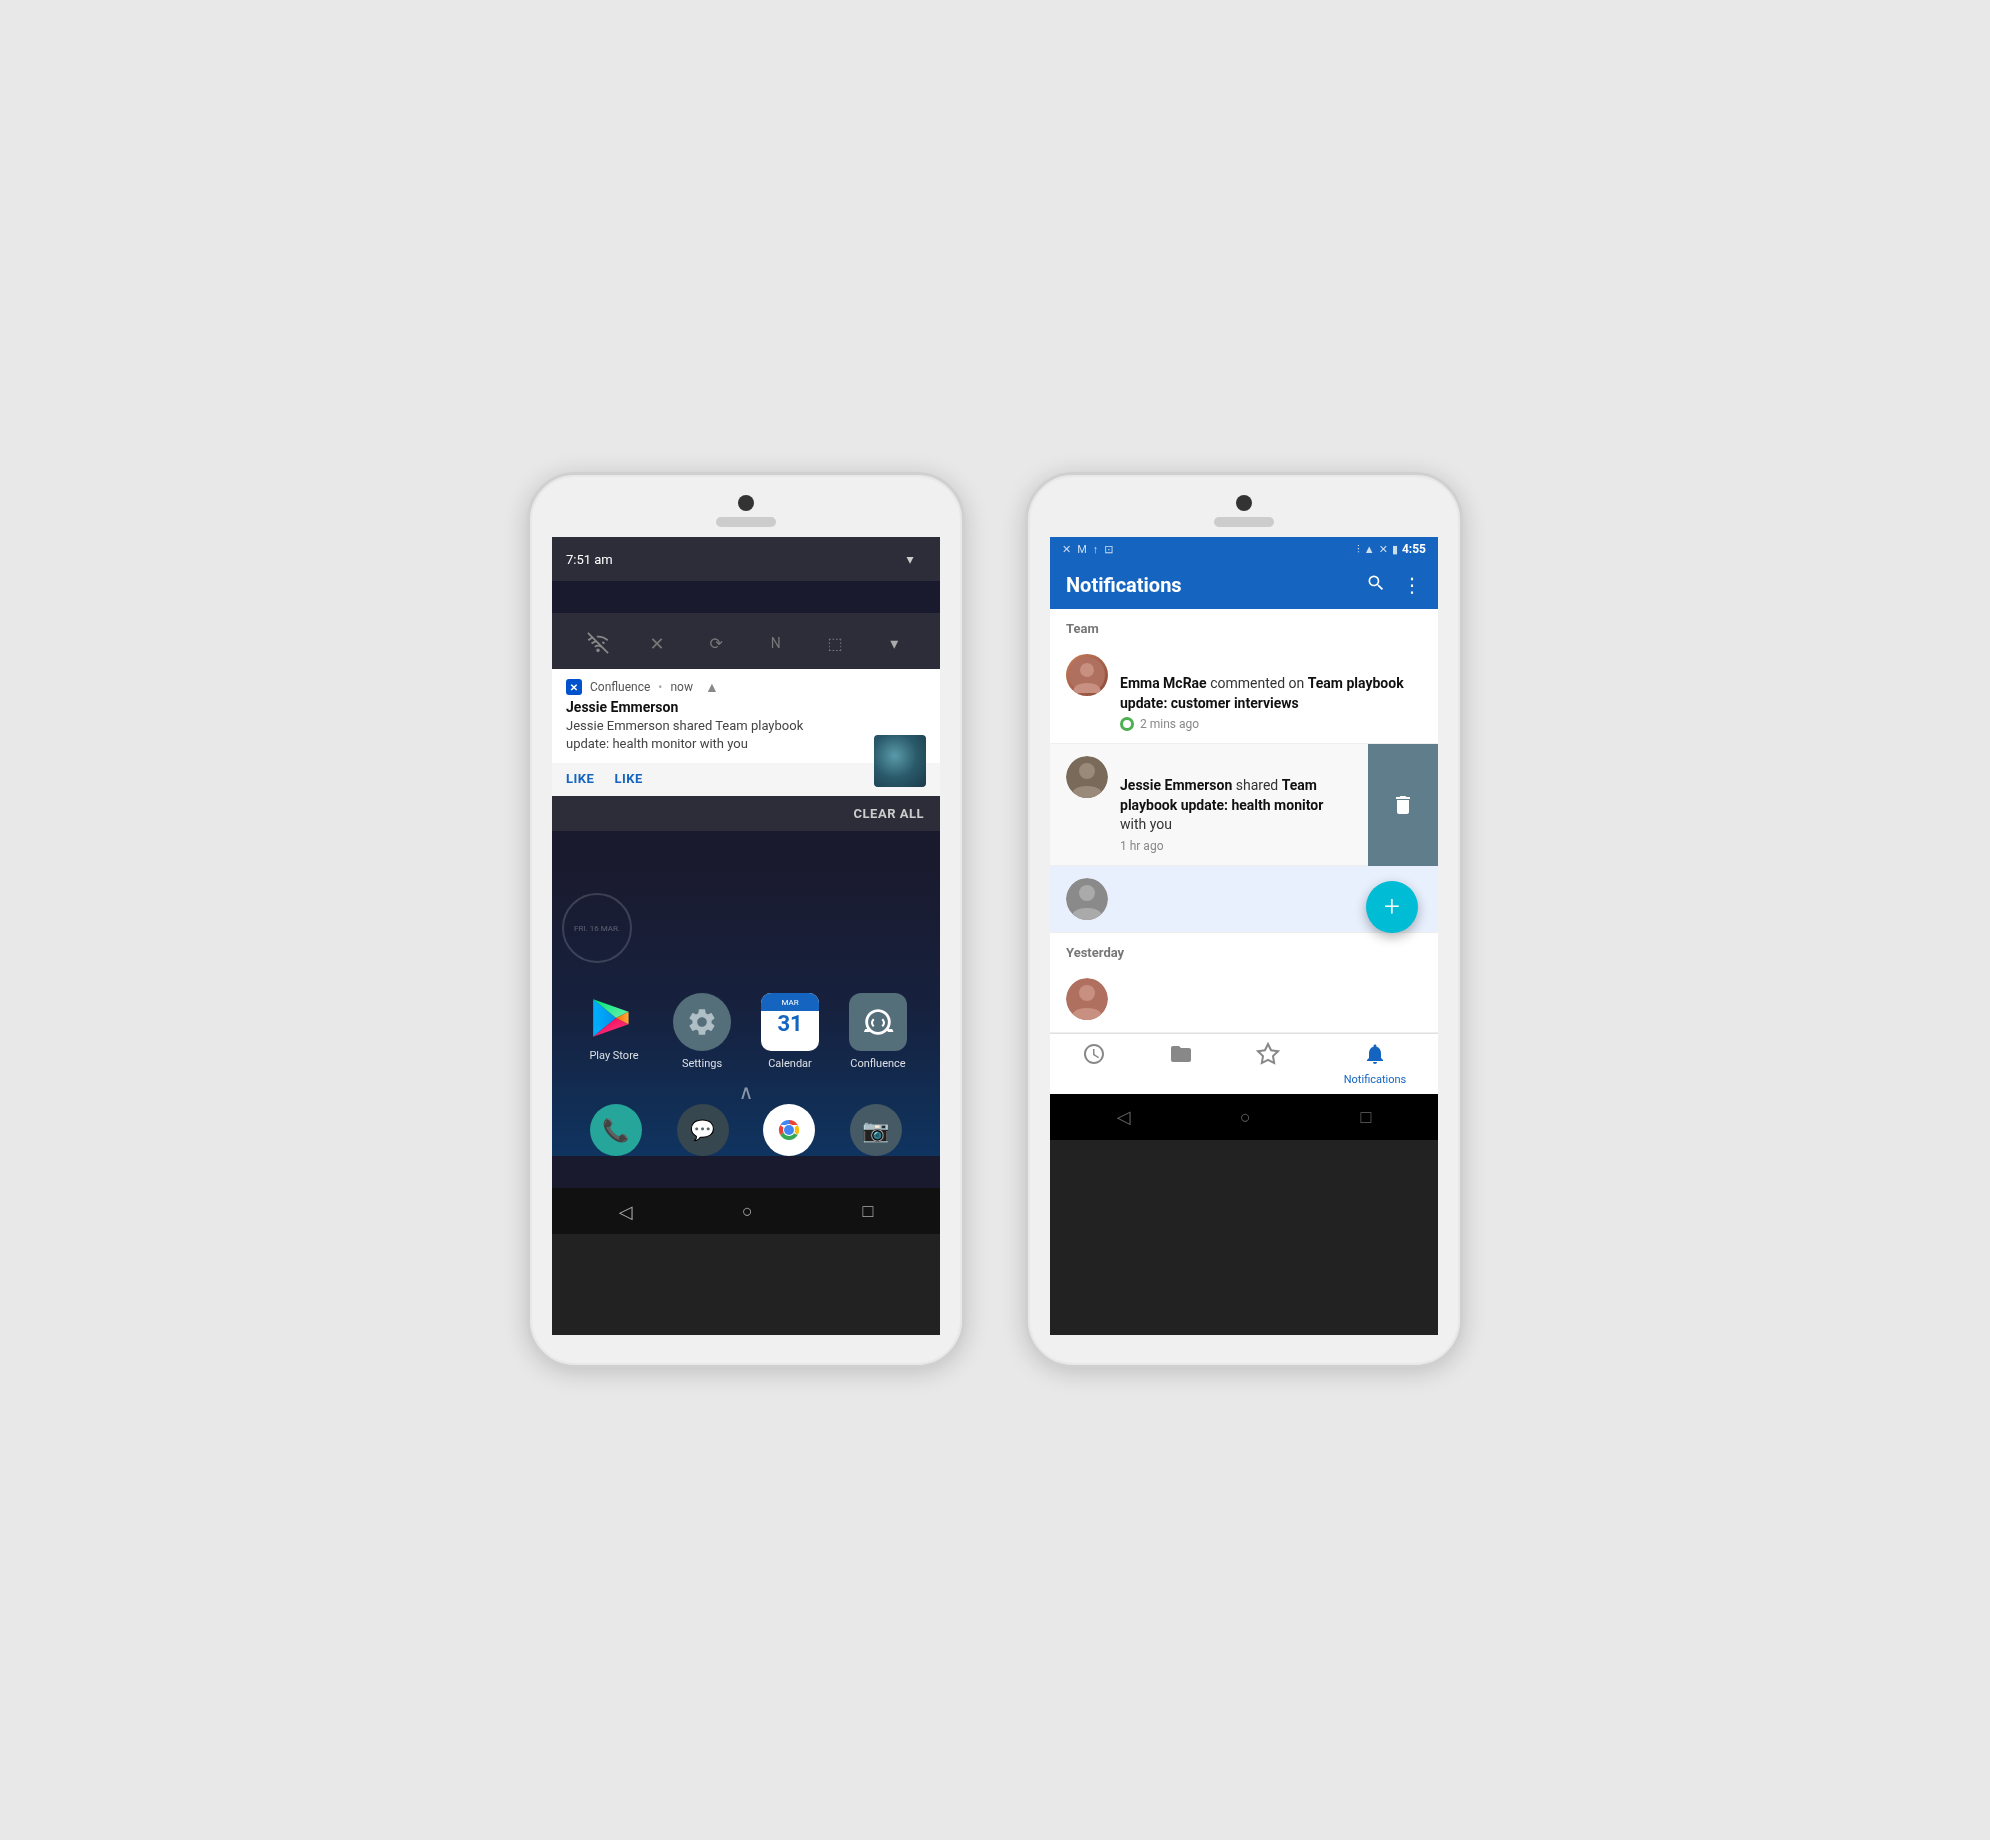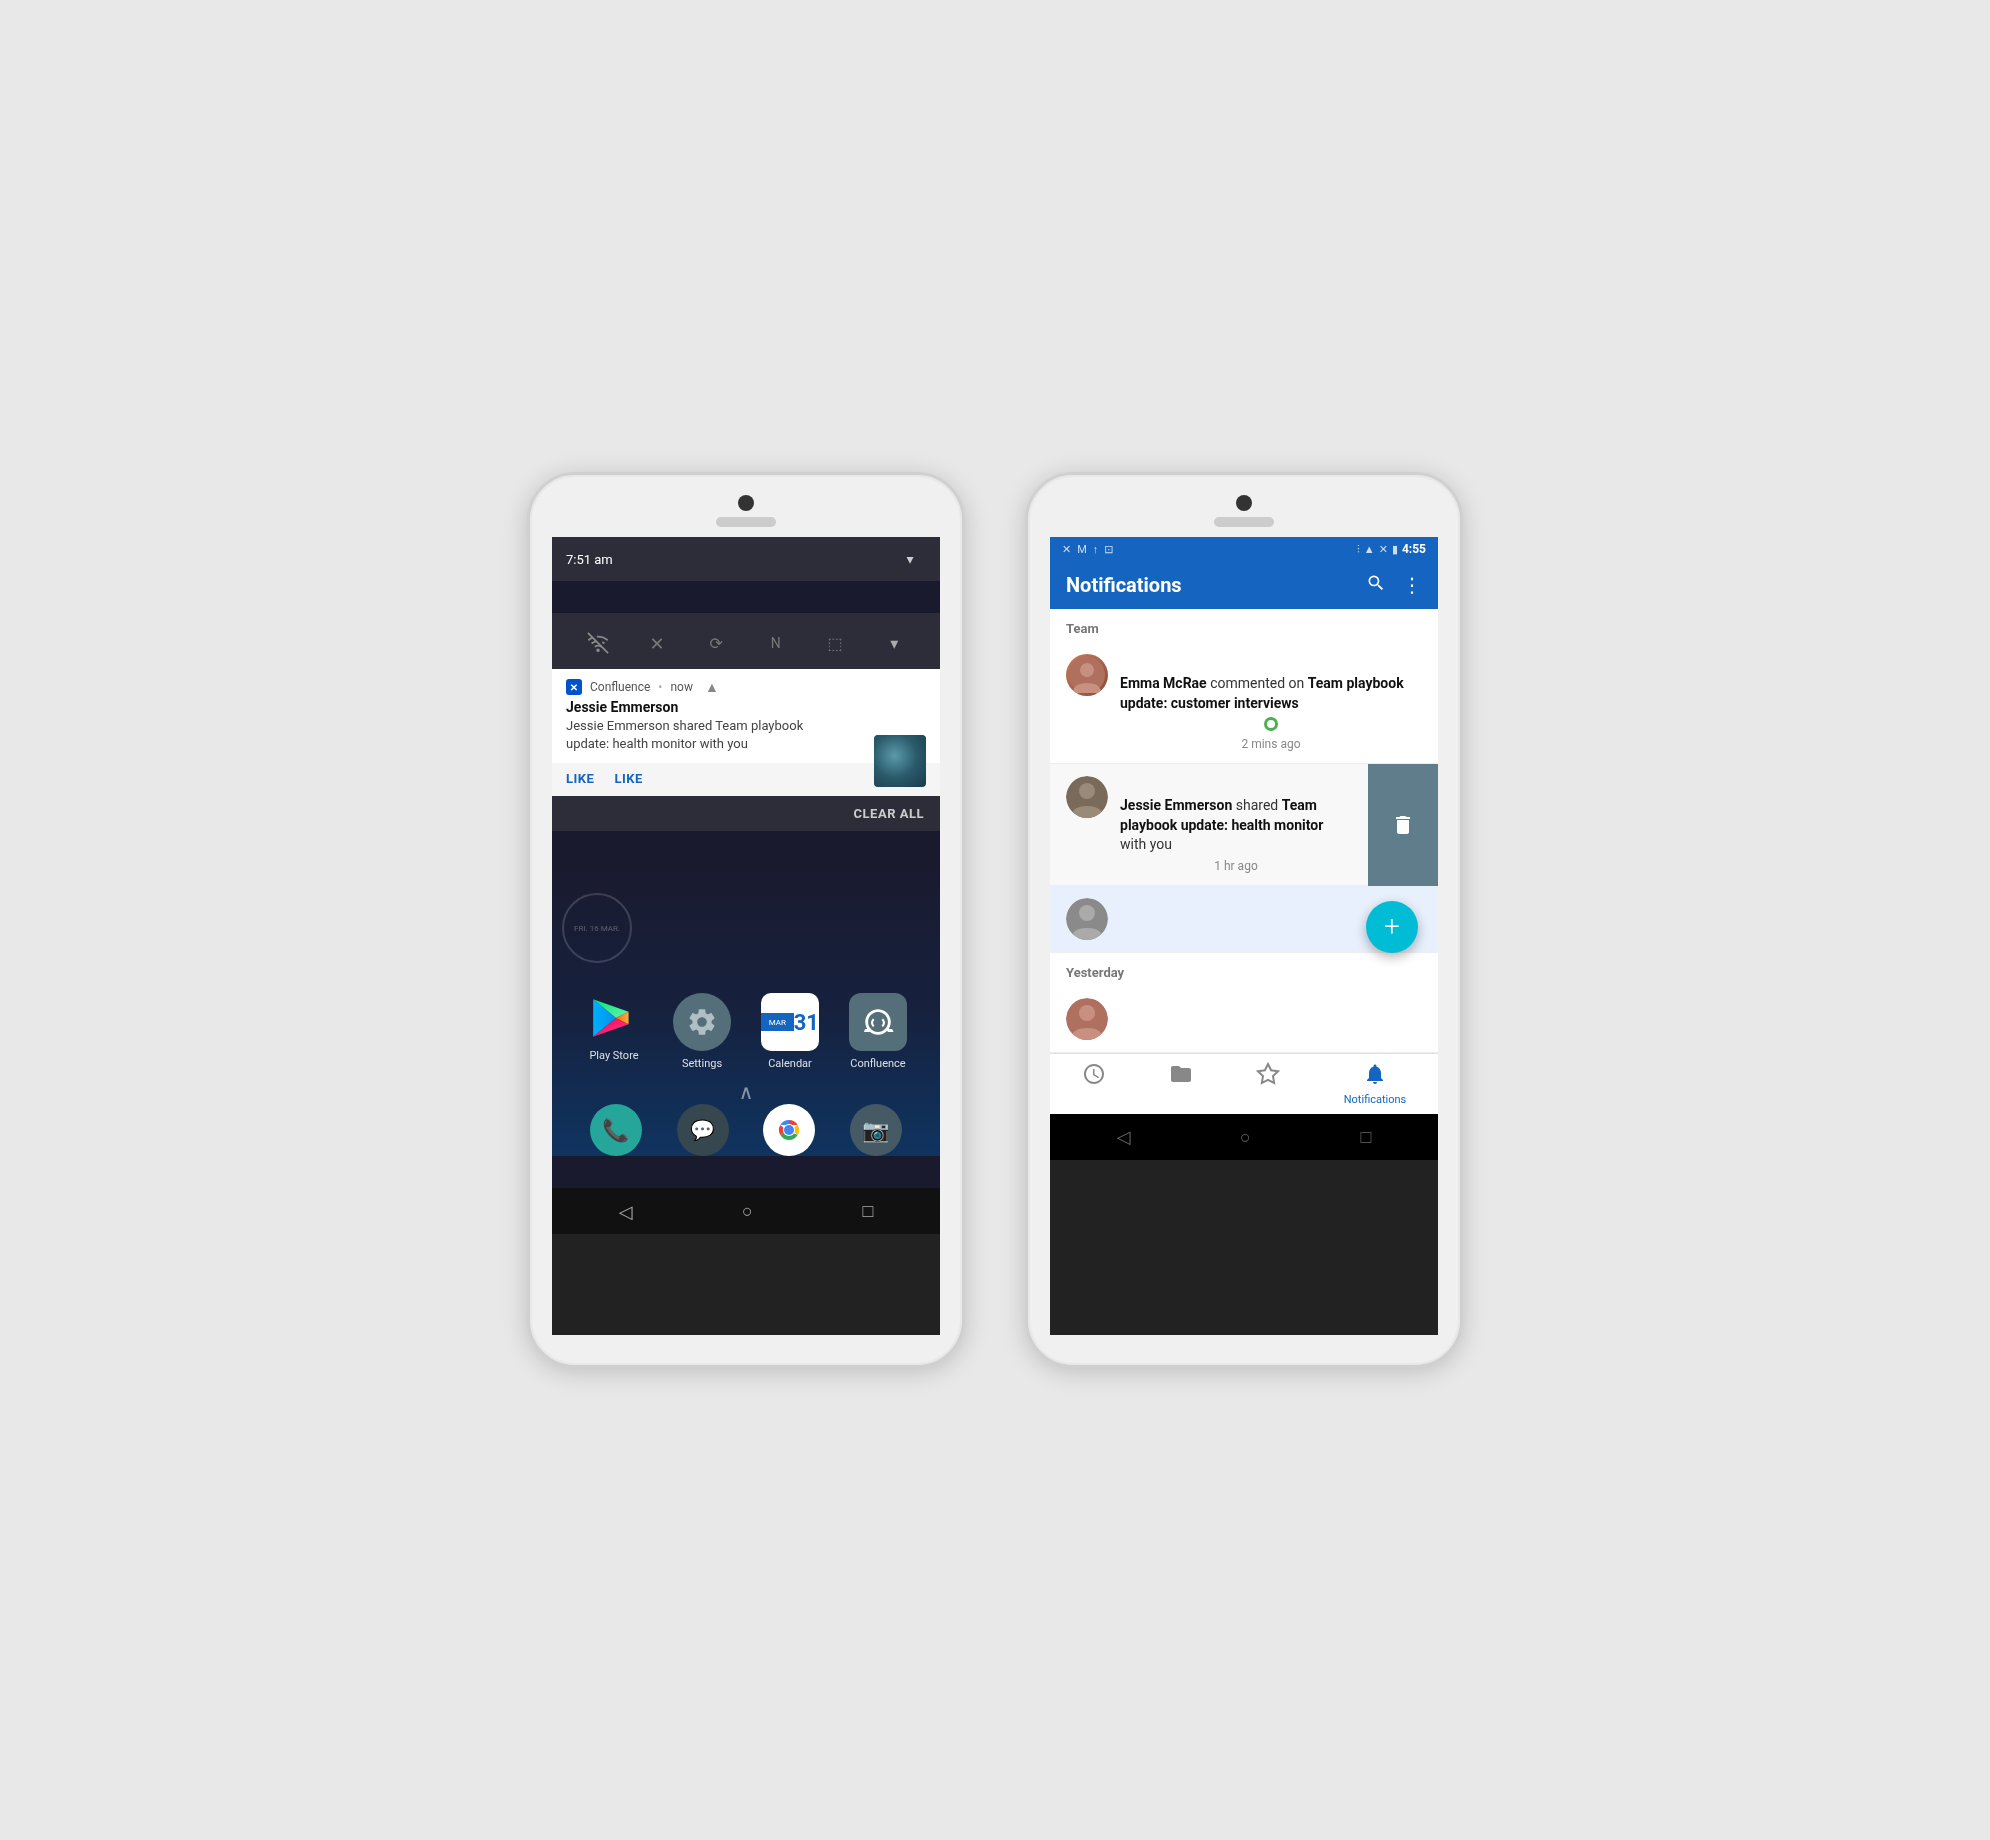--- a/index.html
+++ b/index.html
@@ -236,23 +236,23 @@
       color: #b0bec5;
     }
 
     
     .calendar-app-icon {
       width: 58px;
       height: 58px;
       border-radius: 10px;
       background: #fff;
       display: flex;
-      flex-direction: row;
-      align-items: center;
-      justify-content: flex-end;
+      flex-direction: column;
+      align-items: center;
+      justify-content: flex-start;
       font-size: 22px;
       font-weight: bold;
       color: #1565c0;
       overflow: hidden;
     }
 
     .cal-header {
       width: 100%;
       height: 18px;
       background: #1565c0;
@@ -441,21 +441,20 @@
     .notif-text strong {
       font-weight: bold;
       color: #111;
     }
 
     .notif-time-row {
       display: flex;
       align-items: center;
       gap: 6px;
       margin-top: 4px;
-      flex-direction: column;
     }
 
     .notif-time {
       font-size: 12px;
       color: #888;
     }
 
     .time-dot-green {
       width: 14px;
       height: 14px;

